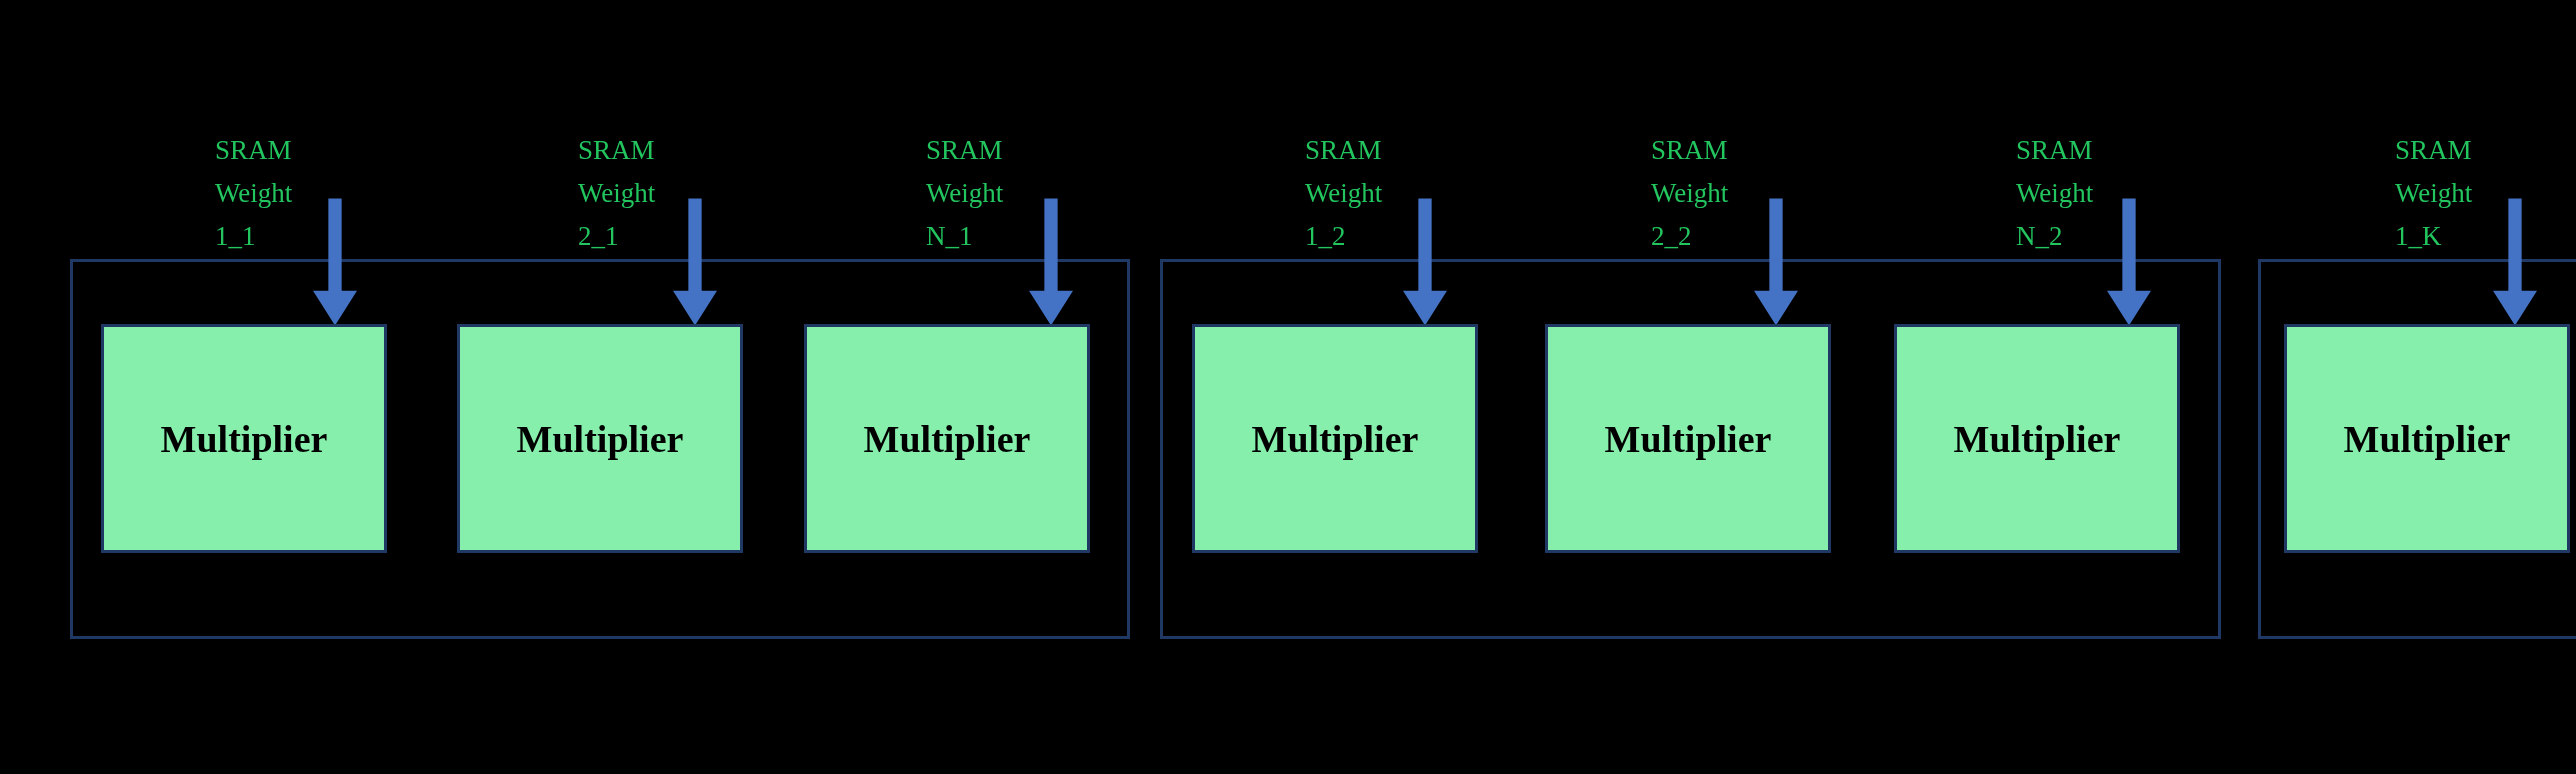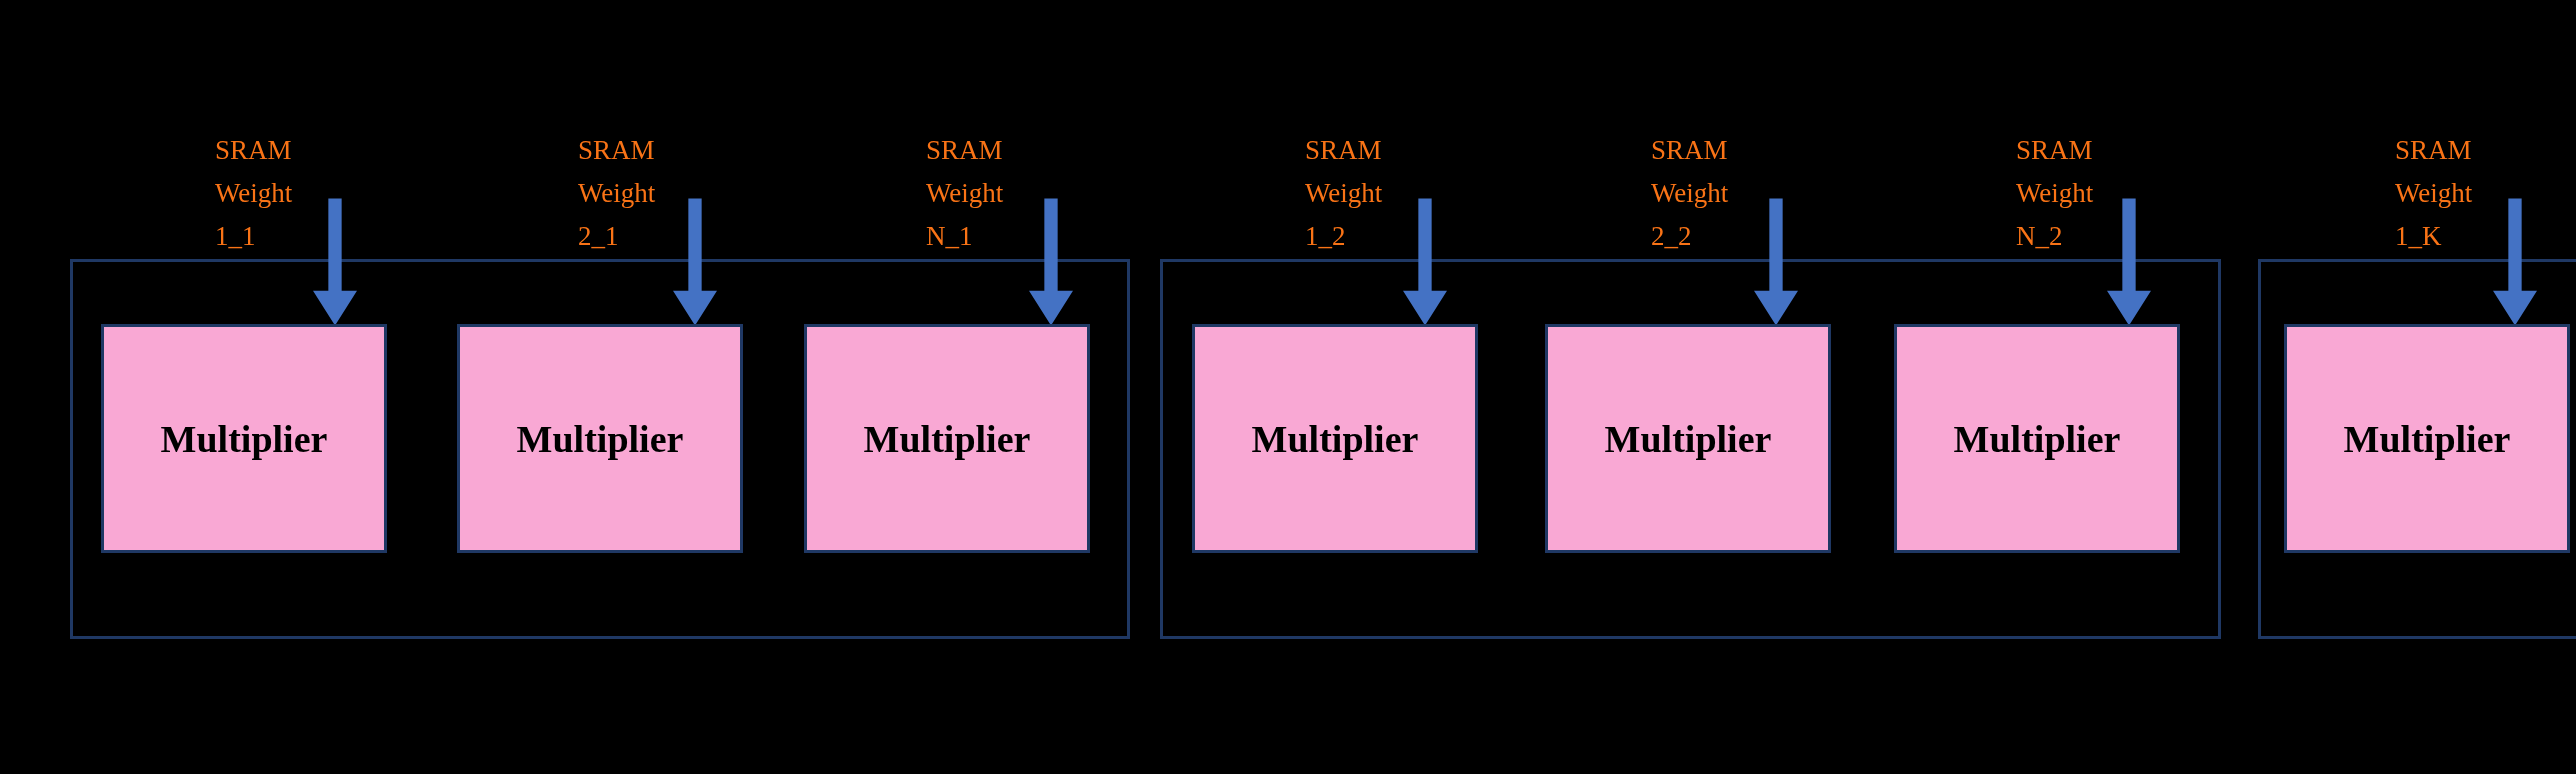--- a/index.html
+++ b/index.html
@@ -26,39 +26,39 @@
     box-sizing: border-box;
     border: 3.1px solid #1F3864;
     background: transparent;
   }
 
   
   .mult-box {
     position: absolute;
     box-sizing: border-box;
     border: 3.1px solid #1F3864;
-    background: #f9a8d4;
+    background: #86efac;
     display: flex;
     align-items: center;
     justify-content: center;
   }
   .mult-label {
     font-family: "Liberation Serif", "DejaVu Serif", serif;
     font-weight: bold;
     font-size: 38px;
     line-height: 1;
     color: #000000;
     white-space: nowrap;
     letter-spacing: 0px;
   }
 
   
   .sram-label {
     position: absolute;
-    color: #f97316;
+    color: #22c55e;
     font-family: "Liberation Serif", "DejaVu Serif", serif;
     font-size: 27px;
     line-height: 43px;
     text-align: left;
     white-space: nowrap;
     user-select: none;
   }
   .sram-label .ln { display: block; }
 
   

